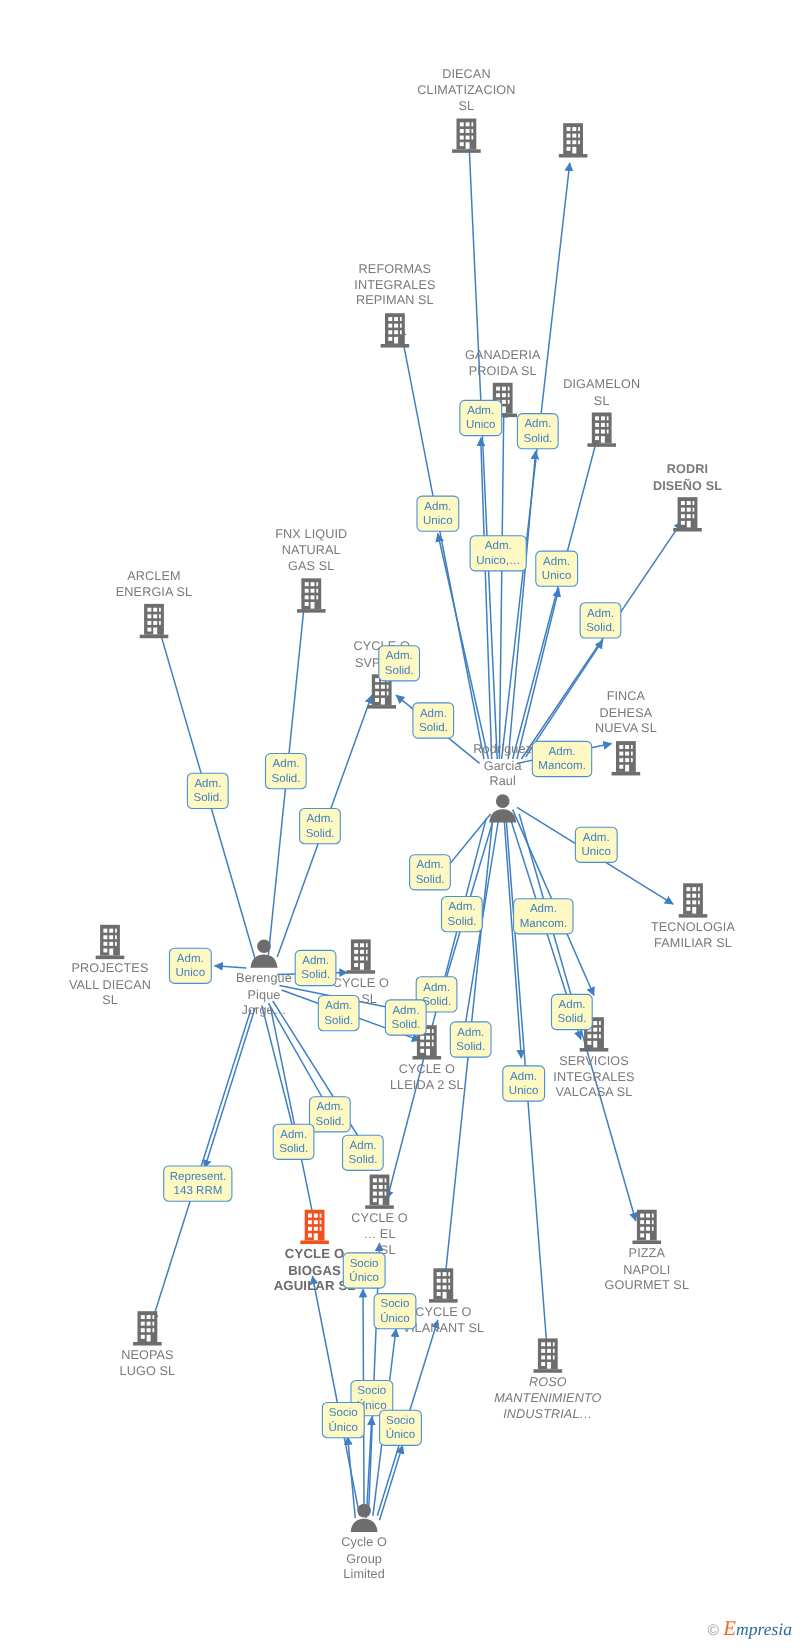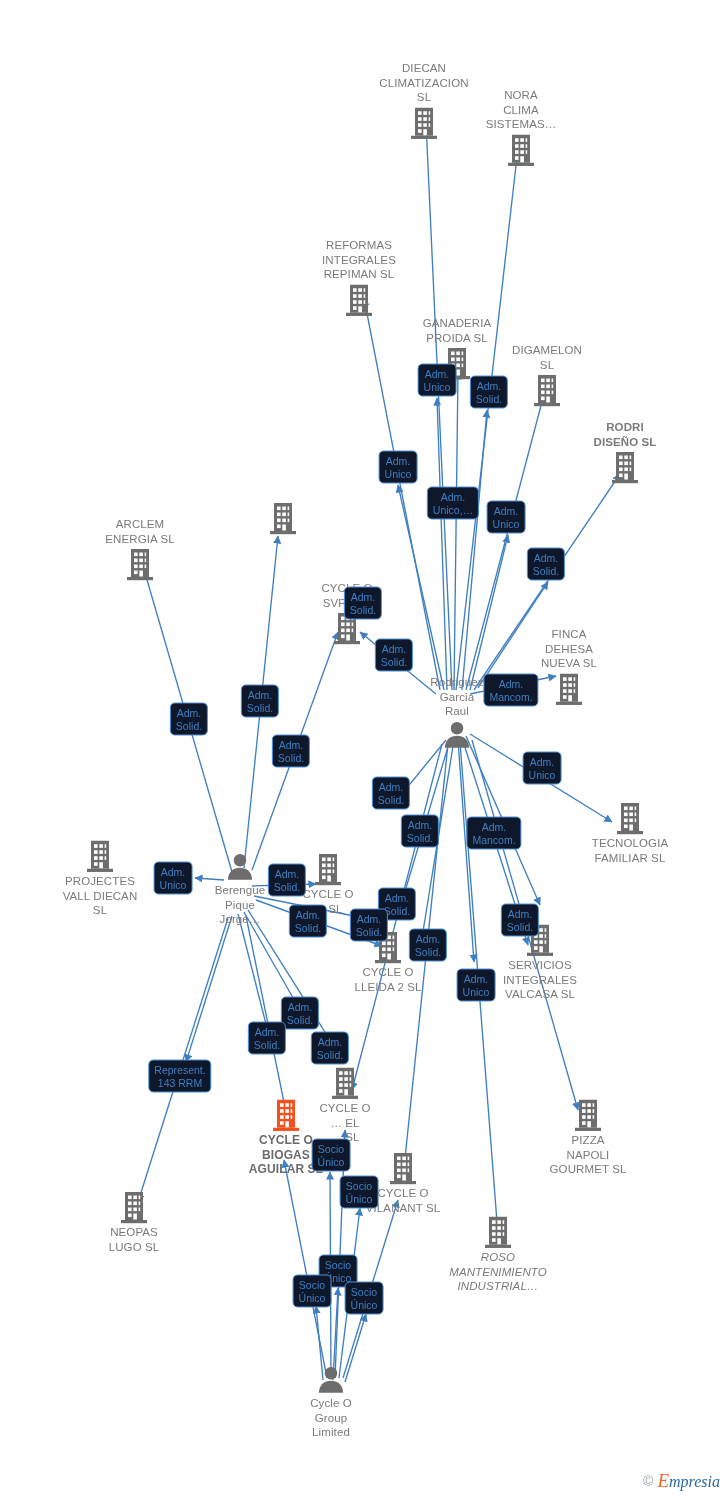--- a/index.html
+++ b/index.html
@@ -10,21 +10,21 @@
 
   .node{position:absolute;transform:translate(-50%,-50%);text-align:center;width:120px;}
   .node .glyph{display:block;line-height:0;}
   .node .glyph svg{display:inline-block;}
   .node .lbl{font-size:11.5px;line-height:14.5px;color:#7a7a7a;letter-spacing:.1px;
              white-space:pre-line;margin-top:1px;}
   .node.highlight .lbl{color:#6b6b6b;font-weight:bold;font-size:12px;}
   .node.labeltop .lbl{margin-top:0;margin-bottom:1px;}
 
   .rel{position:absolute;transform:translate(-50%,-50%);
-       background:#0f172a;border:1.3px solid #4a90d9;border-radius:5px;
+       background:#fef9c3;border:1.3px solid #4a90d9;border-radius:5px;
        color:#3f7fc1;font-size:10.5px;line-height:12.5px;text-align:center;
        padding:3px 5px;white-space:pre-line;box-sizing:border-box;}
 
   .wm{position:absolute;right:8px;bottom:8px;display:flex;align-items:center;gap:4px;}
   .wm .c{color:#9aa4ad;font-size:14px;}
   .wm .e1{color:#f2682a;font-size:19px;font-family:"Liberation Serif",serif;font-style:italic;}
   .wm .e2{color:#2b6a9b;font-size:16px;font-family:"Liberation Serif",serif;font-style:italic;}
 </style>
 </head>
 <body>
@@ -102,23 +102,20 @@
           <rect x="14.3" y="11.5" width="3.6" height="3.6" fill="#fff"></rect>
           <rect x="19.6" y="11.5" width="1.6" height="3.6" fill="#fff"></rect>
           <rect x="9" y="17.5" width="3.6" height="3.6" fill="#fff"></rect>
           <rect x="14.3" y="17.5" width="3.6" height="3.6" fill="#fff"></rect>
           <rect x="19.6" y="17.5" width="1.6" height="3.6" fill="#fff"></rect>
           <rect x="9" y="23.5" width="3.6" height="3.6" fill="#fff"></rect>
           <rect x="14.3" y="23.5" width="3.6" height="6" fill="#fff"></rect>
         </svg></span>
     </div>
     <div class="node labeltop" style="left: 521px; top: 127px;">
-      <div class="lbl">NORA
-CLIMA
-SISTEMAS…</div>
       <span class="glyph"><svg width="30" height="34" viewBox="0 0 30 34">
           <rect x="6" y="2" width="18" height="28" fill="#6d6d6d"></rect>
           <rect x="2" y="30" width="26" height="3.2" fill="#6d6d6d"></rect>
           <rect x="9" y="5.5" width="3.6" height="3.6" fill="#fff"></rect>
           <rect x="14.3" y="5.5" width="3.6" height="3.6" fill="#fff"></rect>
           <rect x="19.6" y="5.5" width="1.6" height="3.6" fill="#fff"></rect>
           <rect x="9" y="11.5" width="3.6" height="3.6" fill="#fff"></rect>
           <rect x="14.3" y="11.5" width="3.6" height="3.6" fill="#fff"></rect>
           <rect x="19.6" y="11.5" width="1.6" height="3.6" fill="#fff"></rect>
           <rect x="9" y="17.5" width="3.6" height="3.6" fill="#fff"></rect>
@@ -199,20 +196,23 @@
           <rect x="14.3" y="11.5" width="3.6" height="3.6" fill="#fff"></rect>
           <rect x="19.6" y="11.5" width="1.6" height="3.6" fill="#fff"></rect>
           <rect x="9" y="17.5" width="3.6" height="3.6" fill="#fff"></rect>
           <rect x="14.3" y="17.5" width="3.6" height="3.6" fill="#fff"></rect>
           <rect x="19.6" y="17.5" width="1.6" height="3.6" fill="#fff"></rect>
           <rect x="9" y="23.5" width="3.6" height="3.6" fill="#fff"></rect>
           <rect x="14.3" y="23.5" width="3.6" height="6" fill="#fff"></rect>
         </svg></span>
     </div>
     <div class="node labeltop" style="left: 283px; top: 518px;">
+      <div class="lbl">FNX LIQUID
+NATURAL
+GAS  SL</div>
       <span class="glyph"><svg width="30" height="34" viewBox="0 0 30 34">
           <rect x="6" y="2" width="18" height="28" fill="#6d6d6d"></rect>
           <rect x="2" y="30" width="26" height="3.2" fill="#6d6d6d"></rect>
           <rect x="9" y="5.5" width="3.6" height="3.6" fill="#fff"></rect>
           <rect x="14.3" y="5.5" width="3.6" height="3.6" fill="#fff"></rect>
           <rect x="19.6" y="5.5" width="1.6" height="3.6" fill="#fff"></rect>
           <rect x="9" y="11.5" width="3.6" height="3.6" fill="#fff"></rect>
           <rect x="14.3" y="11.5" width="3.6" height="3.6" fill="#fff"></rect>
           <rect x="19.6" y="11.5" width="1.6" height="3.6" fill="#fff"></rect>
           <rect x="9" y="17.5" width="3.6" height="3.6" fill="#fff"></rect>

